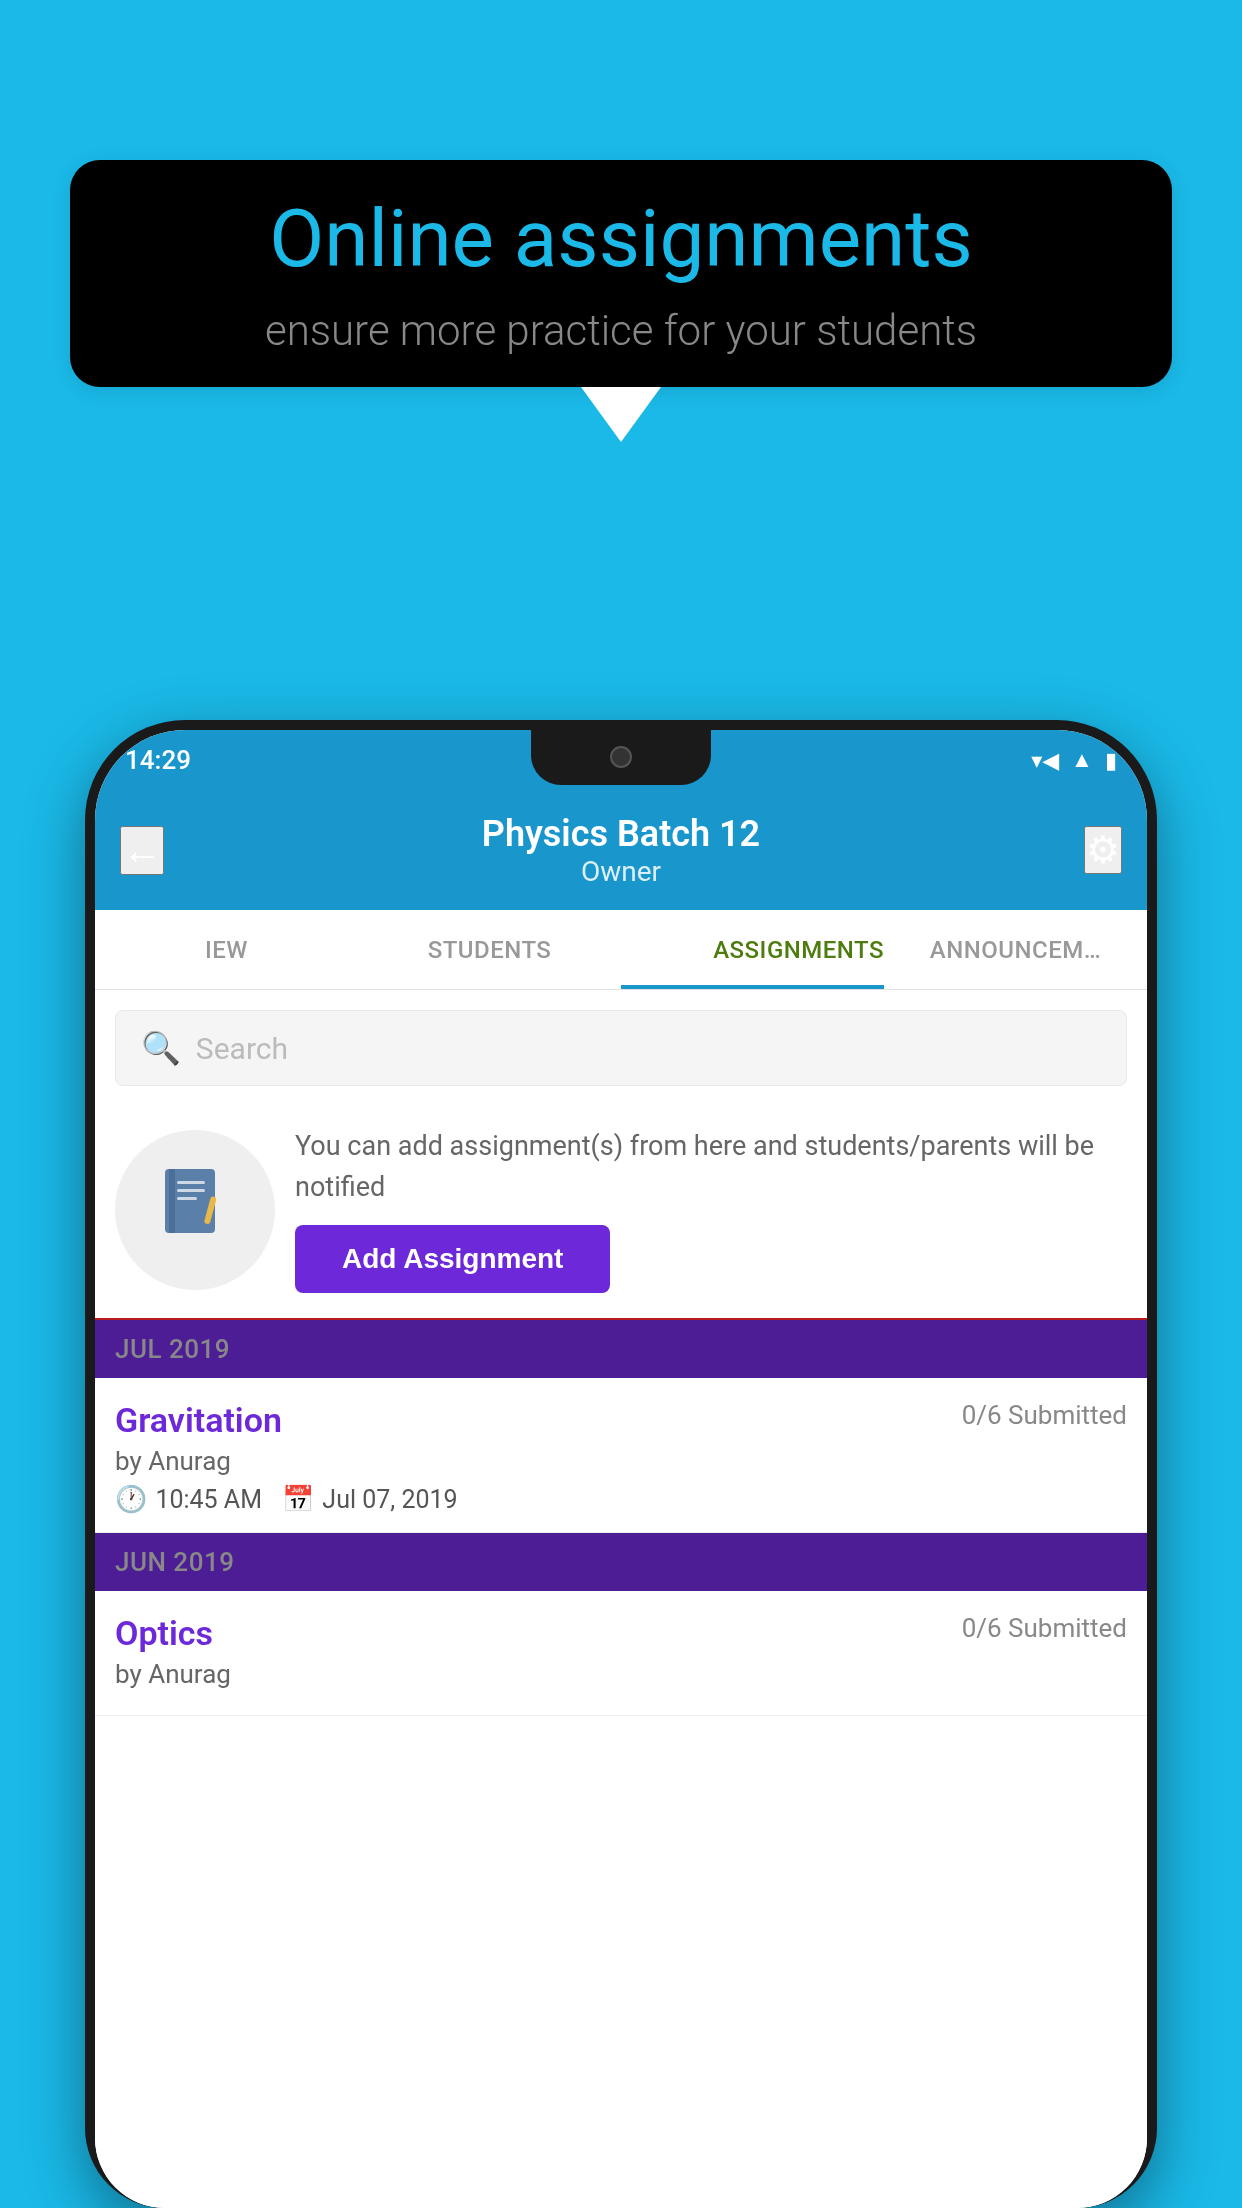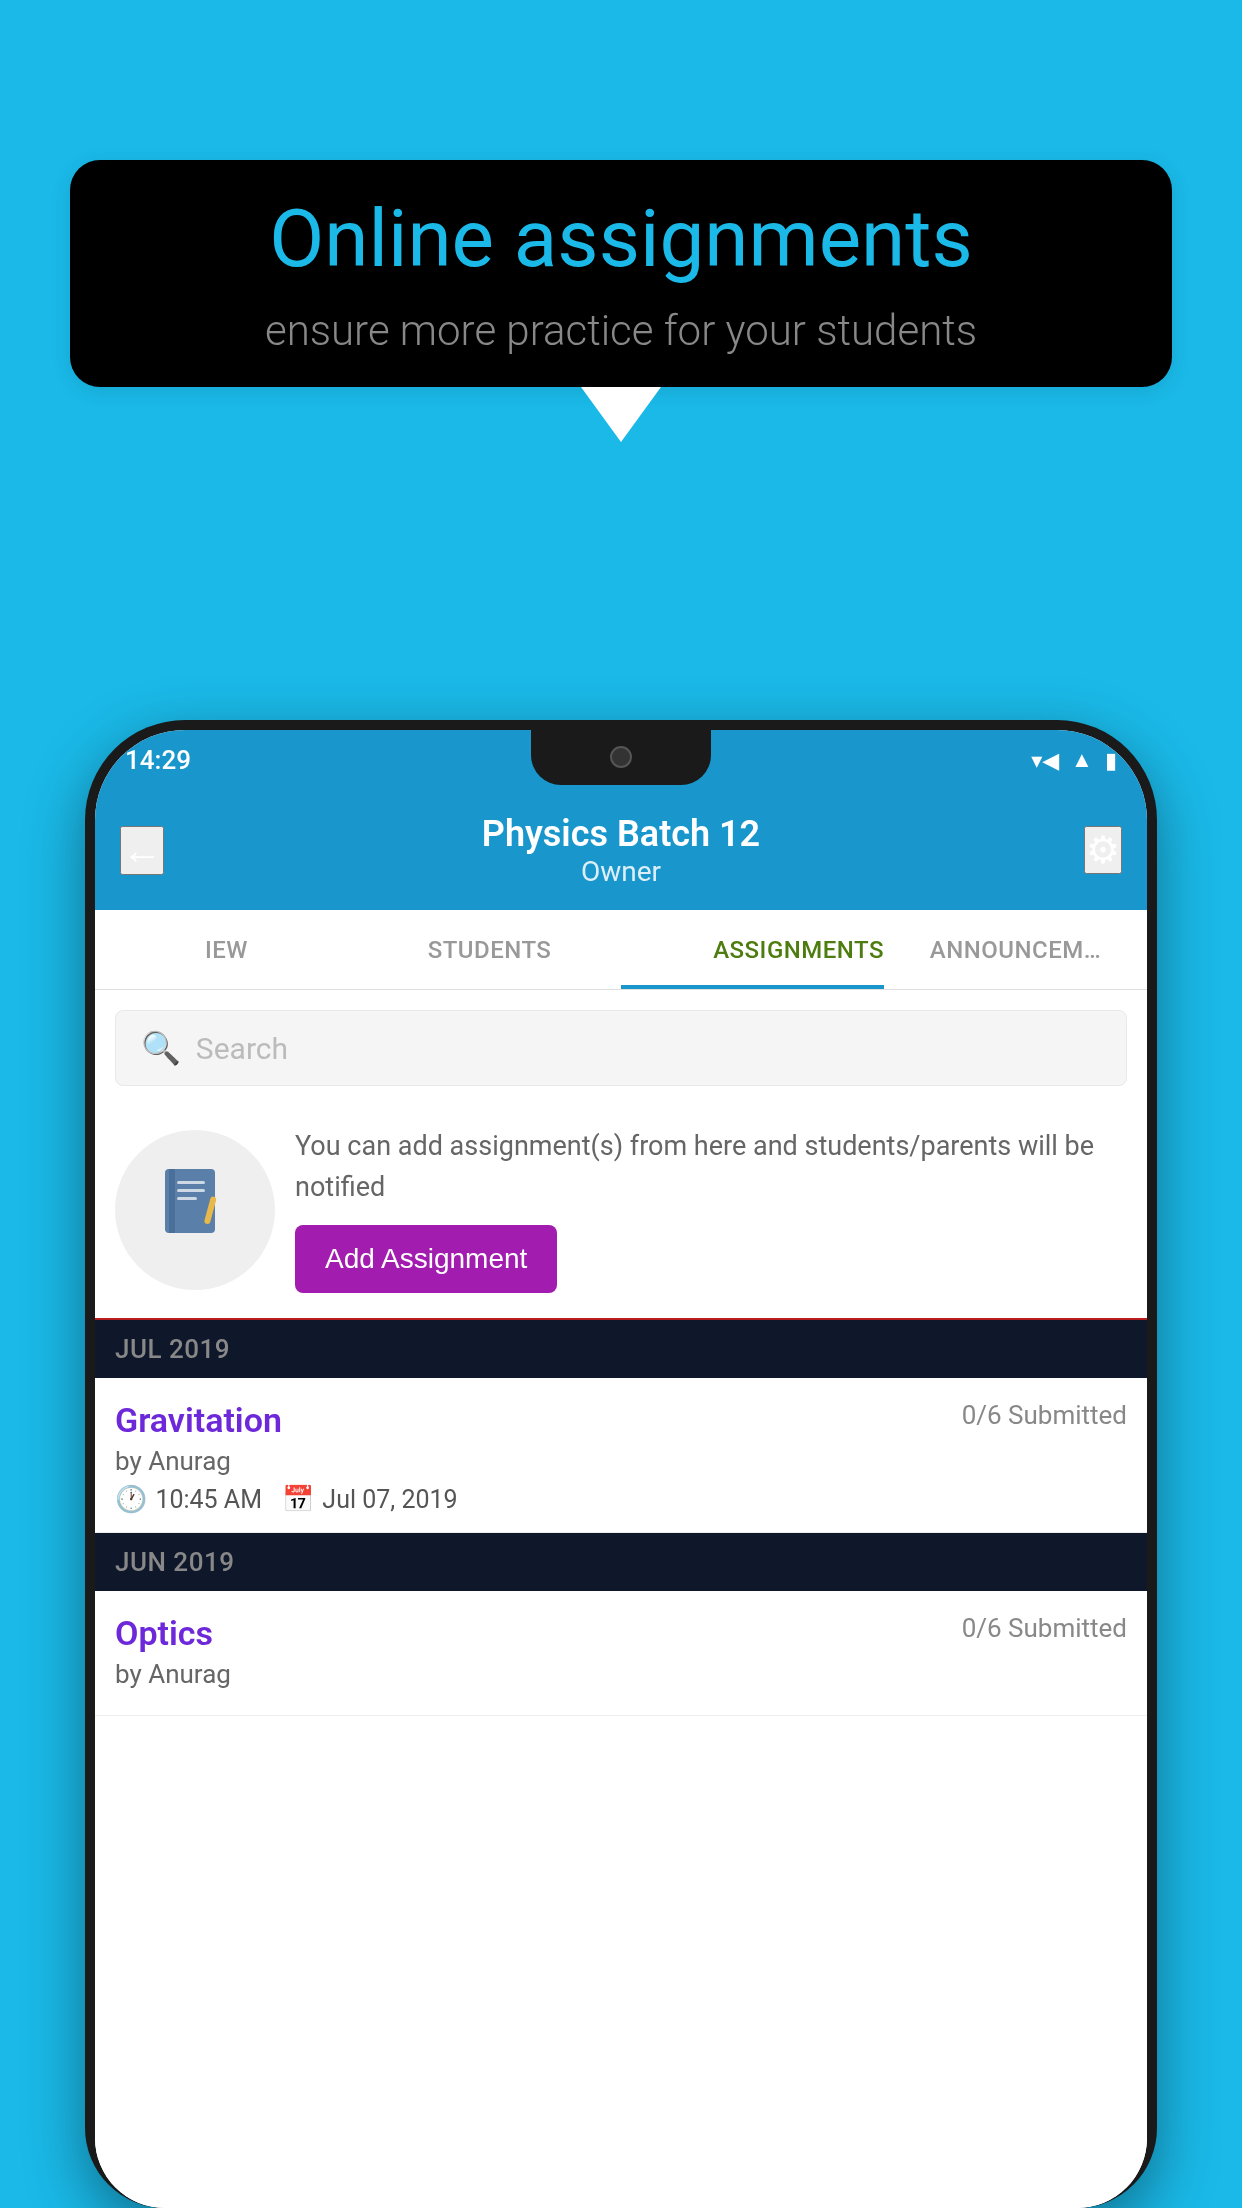--- a/index.html
+++ b/index.html
@@ -260,33 +260,33 @@
     .promo-content {
       flex: 1;
     }
     .promo-text {
       font-size: 27px;
       color: #666;
       line-height: 1.5;
       margin-bottom: 18px;
     }
     .add-assignment-btn {
-      background: #a21caf;
+      background: #6d28d9;
       color: white;
       border: none;
       border-radius: 8px;
-      padding: 18px 30px;
+      padding: 18px 47px;
       font-size: 28px;
-      font-weight: 400;
+      font-weight: 700;
       cursor: pointer;
     }
 
     
     .section-header {
-      background: #0f172a;
+      background: #4c1d95;
       padding: 14px 20px;
       font-size: 26px;
       color: #888;
       font-weight: 500;
       letter-spacing: 0.5px;
     }
 
     
     .assignment-item {
       padding: 22px 20px 18px;

